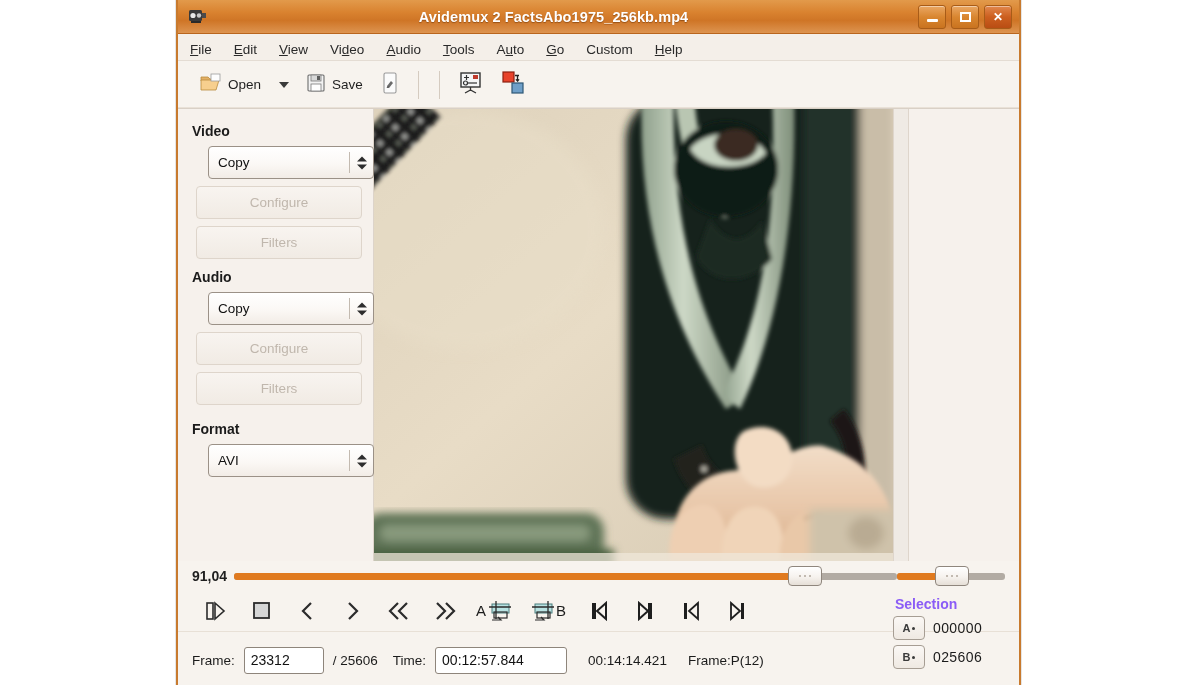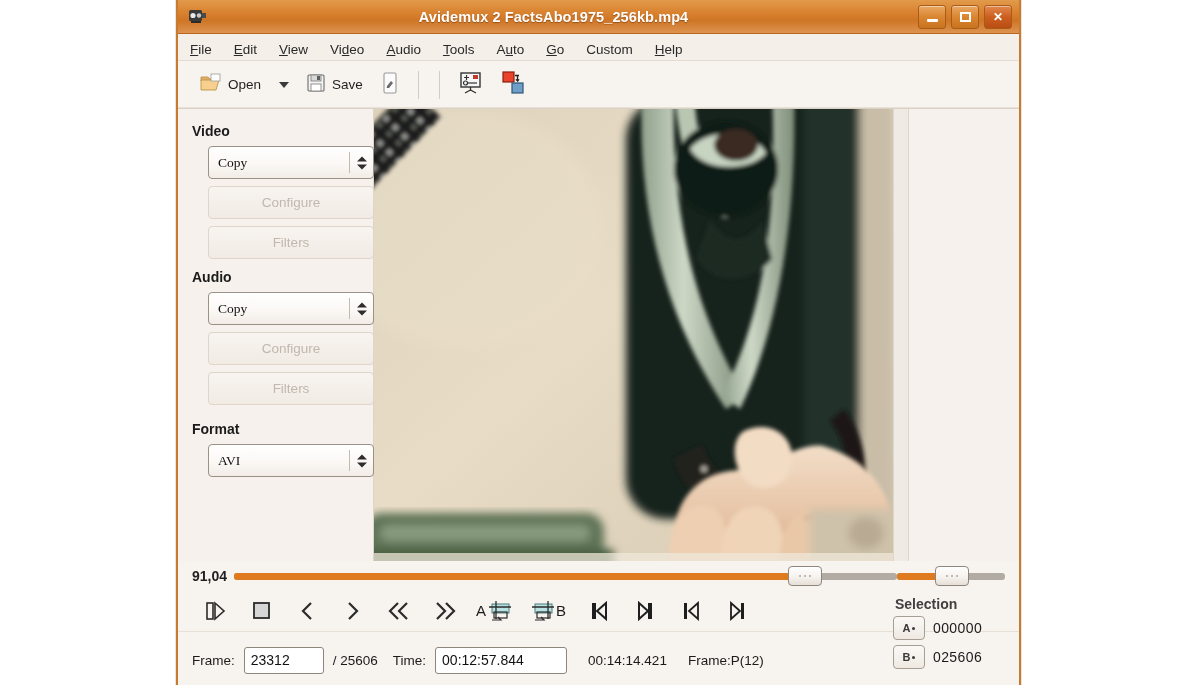--- a/index.html
+++ b/index.html
@@ -77,31 +77,30 @@
   }
   .sec-title{font-size:14px;font-weight:bold;color:#1b1b1b;margin:4px 0 7px 2px;}
   .sec-title.tight{margin-top:10px;}
 
   .combo{
     position:relative;width:166px;height:33px;margin:0 0 7px 18px;
     background:linear-gradient(180deg,#ffffff 0%,#fbf8f5 55%,#f2ece6 100%);
     border:1px solid #9b9187;border-radius:4px;box-sizing:border-box;
     display:flex;align-items:center;cursor:pointer;
     box-shadow:inset 0 1px 0 #fff;
-    font-family:Liberation Serif, serif;
   }
   .combo .cval{font-size:13.5px;color:#111;padding-left:9px;}
   .combo .csep{position:absolute;right:23px;top:5px;bottom:5px;width:1px;background:#c3bab0;}
   .combo .carr{position:absolute;right:6px;top:50%;transform:translateY(-50%);display:flex;flex-direction:column;gap:3px;}
   .combo .carr i{display:block;width:0;height:0;border-left:5px solid transparent;border-right:5px solid transparent;}
   .combo .carr i.up{border-bottom:5px solid #2d2d2d;}
   .combo .carr i.dn{border-top:5px solid #2d2d2d;}
 
   .btn-disabled{
-    width:166px;height:33px;margin:0 0 7px 18px;box-sizing:border-box;
+    width:166px;height:33px;margin:0 0 7px 6px;box-sizing:border-box;
     background:linear-gradient(180deg,#f8f4f0 0%,#f1ebe4 100%);
     border:1px solid #ded5cb;border-radius:4px;
     display:flex;align-items:center;justify-content:center;
     font-size:13.5px;color:#c0b7ad;cursor:default;
   }
 
   .shiftrow{display:flex;align-items:center;margin:6px 0 0 18px;gap:7px;}
   .chk{width:14px;height:14px;border:1.5px solid #4a4a4a;background:#fff;box-sizing:border-box;cursor:pointer;}
   .shiftlbl{font-size:13.5px;color:#1b1b1b;}
   .spin{
@@ -178,21 +177,21 @@
     border:none;outline:none;background:transparent;height:25px;
     font-family:"Liberation Sans",sans-serif;font-size:14px;color:#111;padding:0 6px;
   }
   .frame-in input{width:66px;}
   .time-in input{width:118px;}
 
   
   .selpanel{
     position:absolute;right:8px;bottom:4px;width:118px;height:88px;
   }
-  .sel-title{font-size:14px;font-weight:bold;color:#404040;margin:0 0 4px 2px;}
+  .sel-title{font-size:14px;font-weight:bold;color:#8b5cf6;margin:0 0 4px 2px;}
   .selrow{display:flex;align-items:center;gap:8px;margin-bottom:5px;}
   .selbtn{
     width:30px;height:22px;border:1px solid #a69d93;border-radius:4px;
     background:linear-gradient(180deg,#fbf8f5 0%,#efe9e2 100%);
     display:flex;align-items:center;justify-content:center;cursor:pointer;
     font-size:11px;color:#3a3a3a;font-weight:bold;gap:2px;
   }
   .selbtn .dot{width:3px;height:3px;background:#3a3a3a;border-radius:50%;}
   .selval{font-size:14px;color:#1b1b1b;letter-spacing:.4px;}
 </style>

